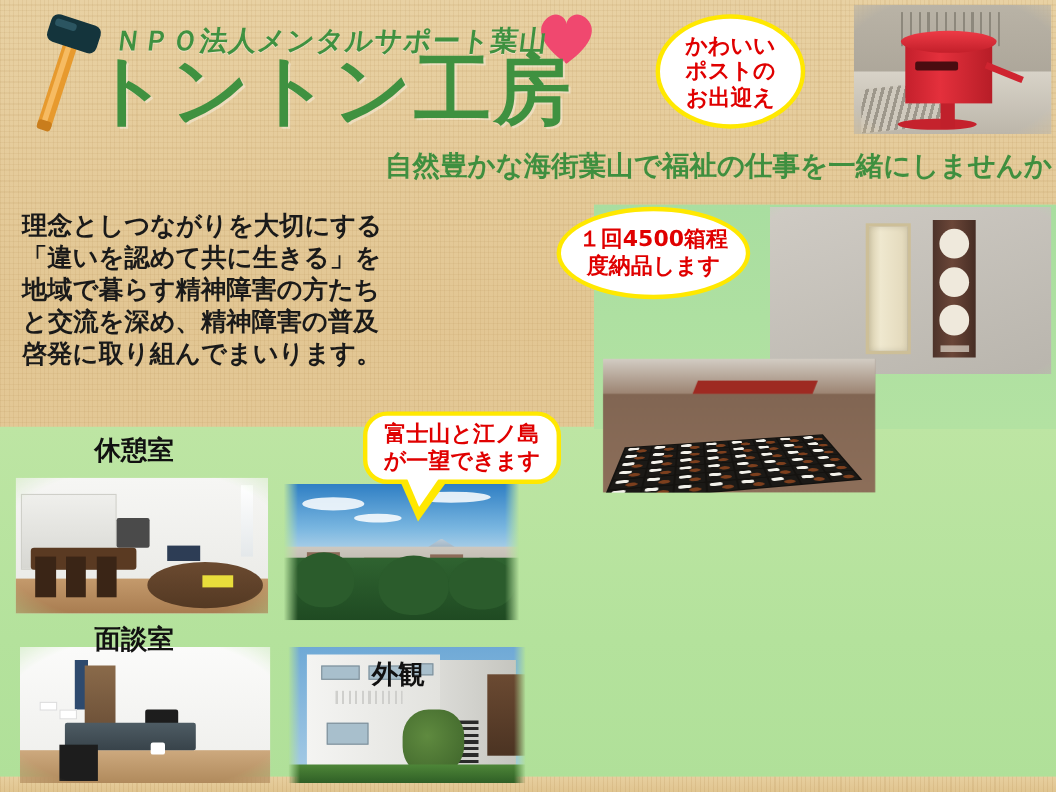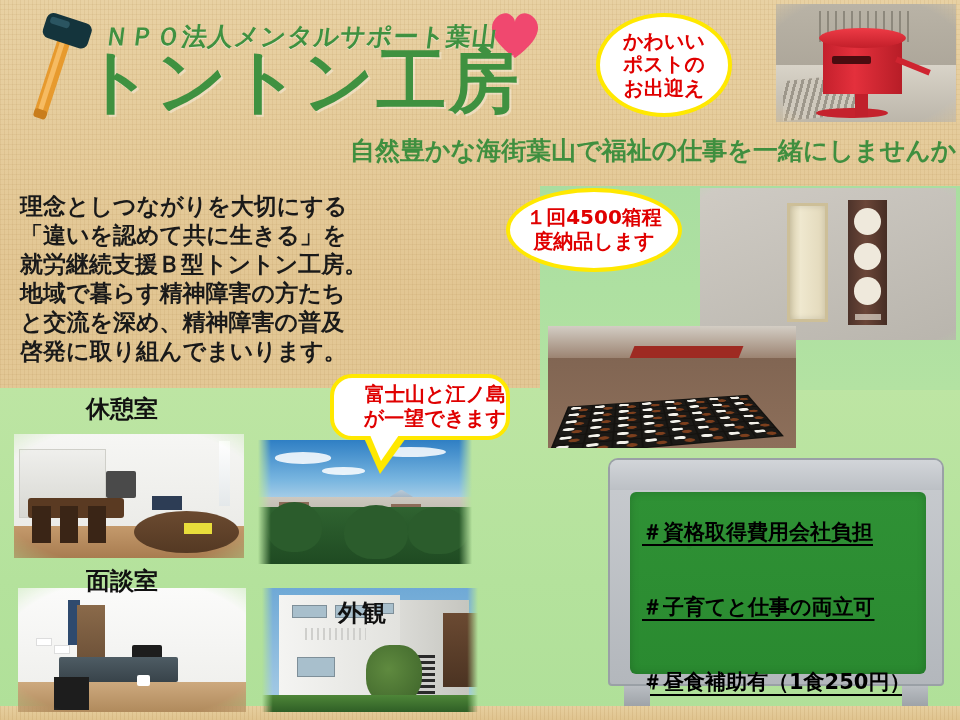--- a/index.html
+++ b/index.html
@@ -241,21 +241,21 @@
     border-top:11px solid transparent; border-bottom:11px solid transparent;
     border-right:26px solid #ffe800;
   }
   #bubble-meals .tail-in{
     position:absolute; left:-14px; top:38px; width:0; height:0;
     border-top:7px solid transparent; border-bottom:7px solid transparent;
     border-right:18px solid #fff;
   }
 
   #bubble-view{ left:330px; top:374px; }
-  #bubble-view .body{ width:180px; height:66px; font-size:20px;align-items:flex-end; }
+  #bubble-view .body{ width:180px; height:66px; font-size:20px; }
   #bubble-view .tail{
     left:34px; top:64px;
     border-left:16px solid transparent; border-right:26px solid transparent;
     border-top:36px solid #ffe800;
   }
   #bubble-view .tail-in{
     position:absolute; left:40px; top:61px; width:0; height:0;
     border-left:11px solid transparent; border-right:18px solid transparent;
     border-top:26px solid #fff;
   }
@@ -319,21 +319,20 @@
     <path d="M29 50 C 4 32, 1 17, 12 8 C 21 1, 29 9, 29 14 C 29 9, 37 1, 46 8 C 57 17, 54 32, 29 50 Z" fill="#f0486f"></path>
   </svg>
 
   <div class="npo-line">ＮＰＯ法人メンタルサポート葉山</div>
   <div class="brand">トントン工房</div>
   <div class="tagline">自然豊かな海街葉山で福祉の仕事を一緒にしませんか？</div>
 
   <div class="lead">
     <div>理念としつながりを大切にする</div>
     <div>「違いを認めて共に生きる」を</div>
-    <div>就労継続支援Ｂ型トントン工房。</div>
     <div>地域で暮らす精神障害の方たち</div>
     <div>と交流を深め、精神障害の普及</div>
     <div>啓発に取り組んでまいります。</div>
   </div>
 
   <div class="photo" id="photo-postbox">
     <div class="inner">
       <div class="pb-sky"></div>
         <div class="pb-ground"></div>
       <div class="pb-fence"></div>
@@ -507,26 +506,14 @@
 
   <div class="bubble rect" id="bubble-view">
     <div class="body">
       <span>富士山と江ノ島</span>
       <span>が一望できます</span>
     </div>
     <div class="tail"></div>
     <div class="tail-in"></div>
   </div>
 
-  <div id="blackboard">
-    <div class="bb-frame">
-      <div class="bb-top"></div>
-      <div class="bb-surface">
-        <div class="bb-line">＃資格取得費用会社負担</div>
-        <div class="bb-line">＃子育てと仕事の両立可</div>
-        <div class="bb-line">＃昼食補助有（1食250円）</div>
-      </div>
-    </div>
-    <div class="bb-leg l"></div>
-    <div class="bb-leg r"></div>
-  </div>
 
 </div>
 
 </body></html>

